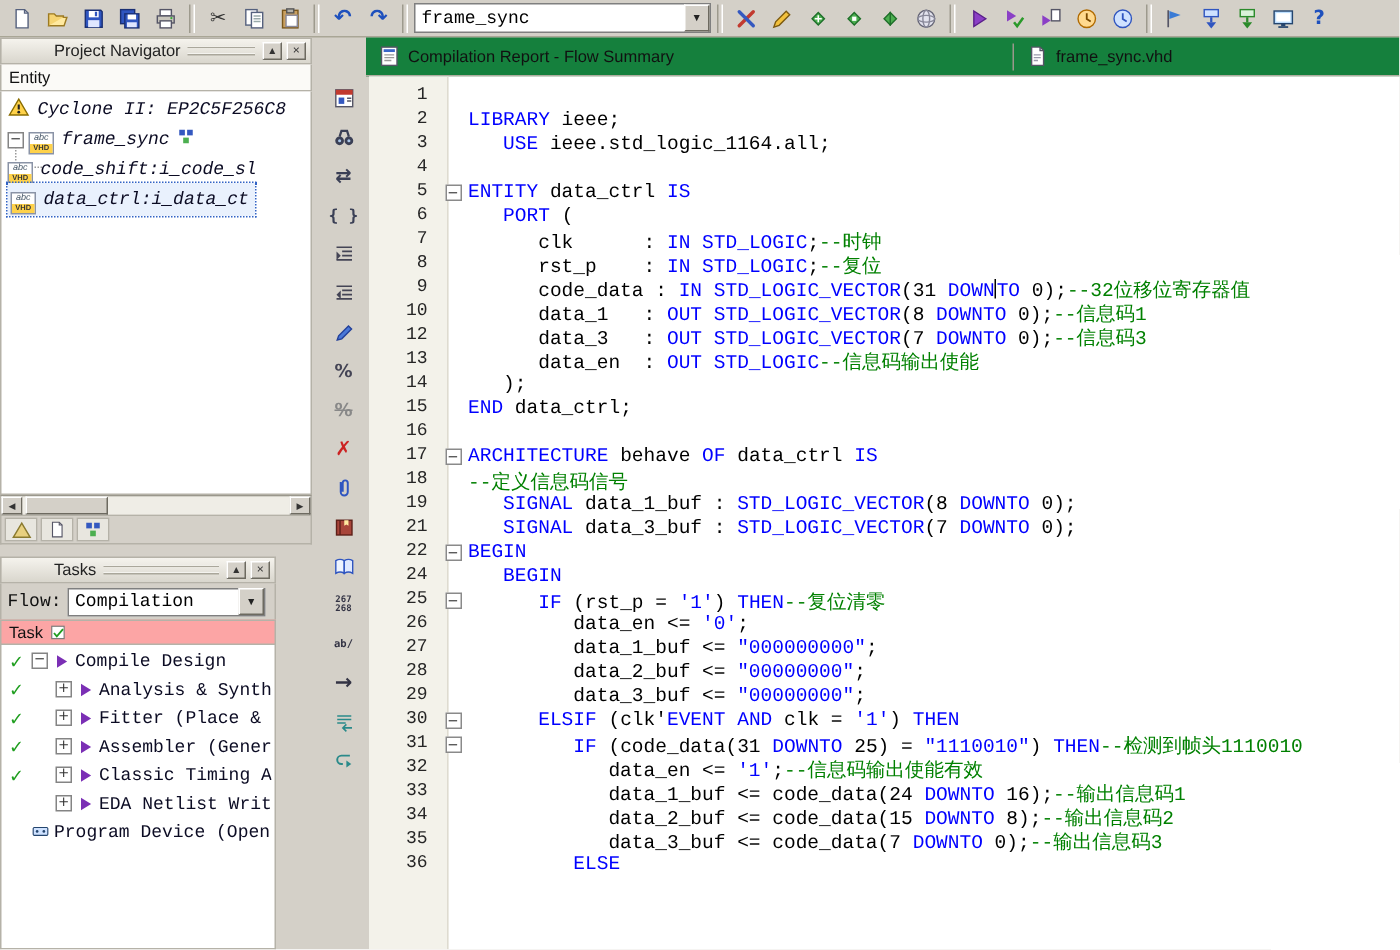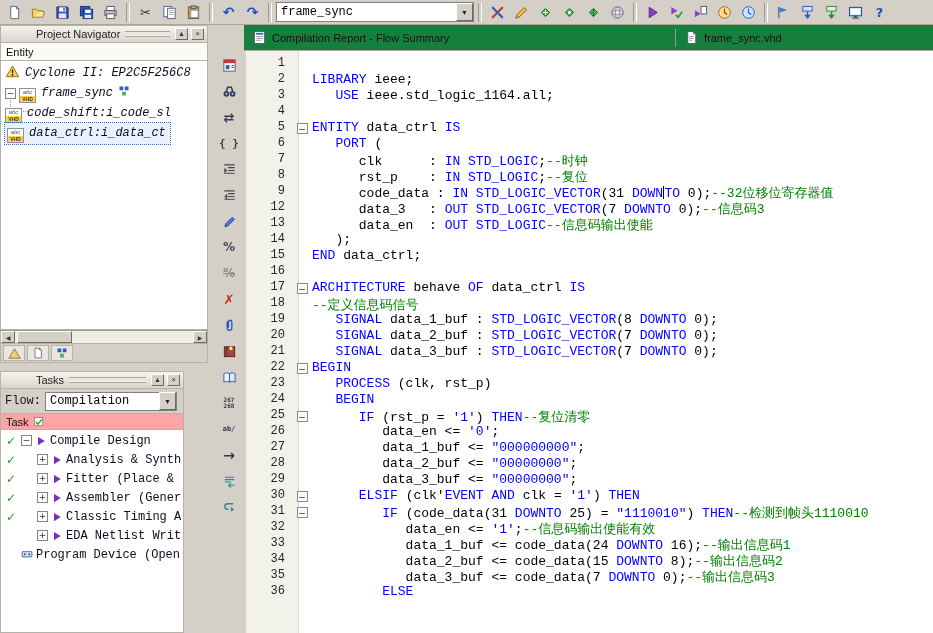--- a/index.html
+++ b/index.html
@@ -609,20 +609,25 @@
           <span class="ln">8</span>
           <span class="fold"></span>
           <span class="ctext"><span class="tk-p">      rst_p    : </span><span class="tk-k">IN</span><span class="tk-p"> </span><span class="tk-k">STD_LOGIC</span><span class="tk-p">;</span><span class="tk-c">--复位</span></span>
         </div>
         <div class="cl">
           <span class="ln">9</span>
           <span class="fold"></span>
           <span class="ctext"><span class="tk-p">      code_data : </span><span class="tk-k">IN</span><span class="tk-p"> </span><span class="tk-k">STD_LOGIC_VECTOR</span><span class="tk-p">(31 </span><span class="tk-k">DOWN</span><span class="caret"></span><span class="tk-k">TO</span><span class="tk-p"> 0);</span><span class="tk-c">--32位移位寄存器值</span></span>
         </div>
         <div class="cl">
+          <span class="ln">10</span>
+          <span class="fold"></span>
+          <span class="ctext"><span class="tk-p">      data_1   : </span><span class="tk-k">OUT</span><span class="tk-p"> </span><span class="tk-k">STD_LOGIC_VECTOR</span><span class="tk-p">(8 </span><span class="tk-k">DOWNTO</span><span class="tk-p"> 0);</span><span class="tk-c">--信息码1</span></span>
+        </div>
+        <div class="cl">
           <span class="ln">12</span>
           <span class="fold"></span>
           <span class="ctext"><span class="tk-p">      data_3   : </span><span class="tk-k">OUT</span><span class="tk-p"> </span><span class="tk-k">STD_LOGIC_VECTOR</span><span class="tk-p">(7 </span><span class="tk-k">DOWNTO</span><span class="tk-p"> 0);</span><span class="tk-c">--信息码3</span></span>
         </div>
         <div class="cl">
           <span class="ln">13</span>
           <span class="fold"></span>
           <span class="ctext"><span class="tk-p">      data_en  : </span><span class="tk-k">OUT</span><span class="tk-p"> </span><span class="tk-k">STD_LOGIC</span><span class="tk-c">--信息码输出使能</span></span>
         </div>
         <div class="cl">
@@ -651,42 +656,32 @@
           <span class="ln">18</span>
           <span class="fold"></span>
           <span class="ctext"><span class="tk-c">--定义信息码信号</span></span>
         </div>
         <div class="cl">
           <span class="ln">19</span>
           <span class="fold"></span>
           <span class="ctext"><span class="tk-p">   </span><span class="tk-k">SIGNAL</span><span class="tk-p"> data_1_buf : </span><span class="tk-k">STD_LOGIC_VECTOR</span><span class="tk-p">(8 </span><span class="tk-k">DOWNTO</span><span class="tk-p"> 0);</span></span>
         </div>
         <div class="cl">
-          <span class="ln">20</span>
-          <span class="fold"></span>
-          <span class="ctext"><span class="tk-p">   </span><span class="tk-k">SIGNAL</span><span class="tk-p"> data_2_buf : </span><span class="tk-k">STD_LOGIC_VECTOR</span><span class="tk-p">(7 </span><span class="tk-k">DOWNTO</span><span class="tk-p"> 0);</span></span>
-        </div>
-        <div class="cl">
           <span class="ln">21</span>
           <span class="fold"></span>
           <span class="ctext"><span class="tk-p">   </span><span class="tk-k">SIGNAL</span><span class="tk-p"> data_3_buf : </span><span class="tk-k">STD_LOGIC_VECTOR</span><span class="tk-p">(7 </span><span class="tk-k">DOWNTO</span><span class="tk-p"> 0);</span></span>
         </div>
         <div class="cl">
           <span class="ln">22</span>
           <span class="fold">
             <span class="foldbox">−</span>
           </span>
           <span class="ctext"><span class="tk-k">BEGIN</span></span>
         </div>
         <div class="cl">
-          <span class="ln">23</span>
-          <span class="fold"></span>
-          <span class="ctext"><span class="tk-p">   </span><span class="tk-k">PROCESS</span><span class="tk-p"> (clk, rst_p)</span></span>
-        </div>
-        <div class="cl">
           <span class="ln">24</span>
           <span class="fold"></span>
           <span class="ctext"><span class="tk-p">   </span><span class="tk-k">BEGIN</span></span>
         </div>
         <div class="cl">
           <span class="ln">25</span>
           <span class="fold">
             <span class="foldbox">−</span>
           </span>
           <span class="ctext"><span class="tk-p">      </span><span class="tk-k">IF</span><span class="tk-p"> (rst_p = </span><span class="tk-s">'1'</span><span class="tk-p">) </span><span class="tk-k">THEN</span><span class="tk-c">--复位清零</span></span>

